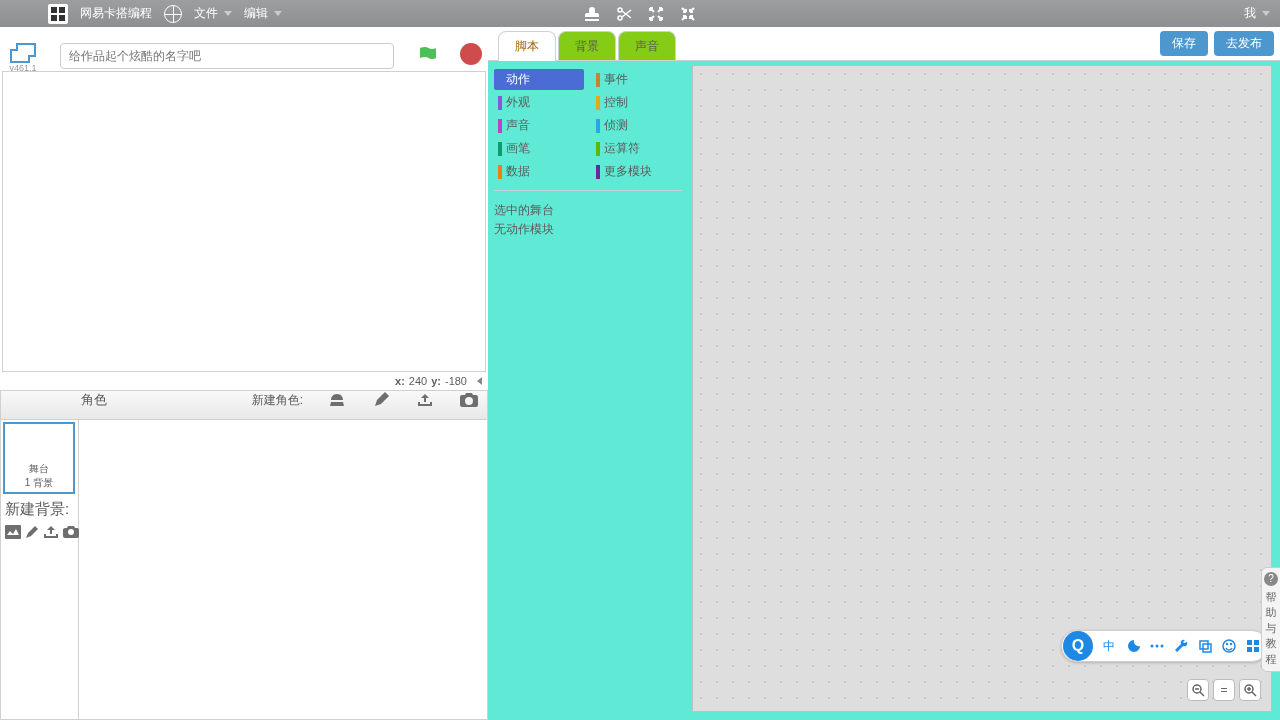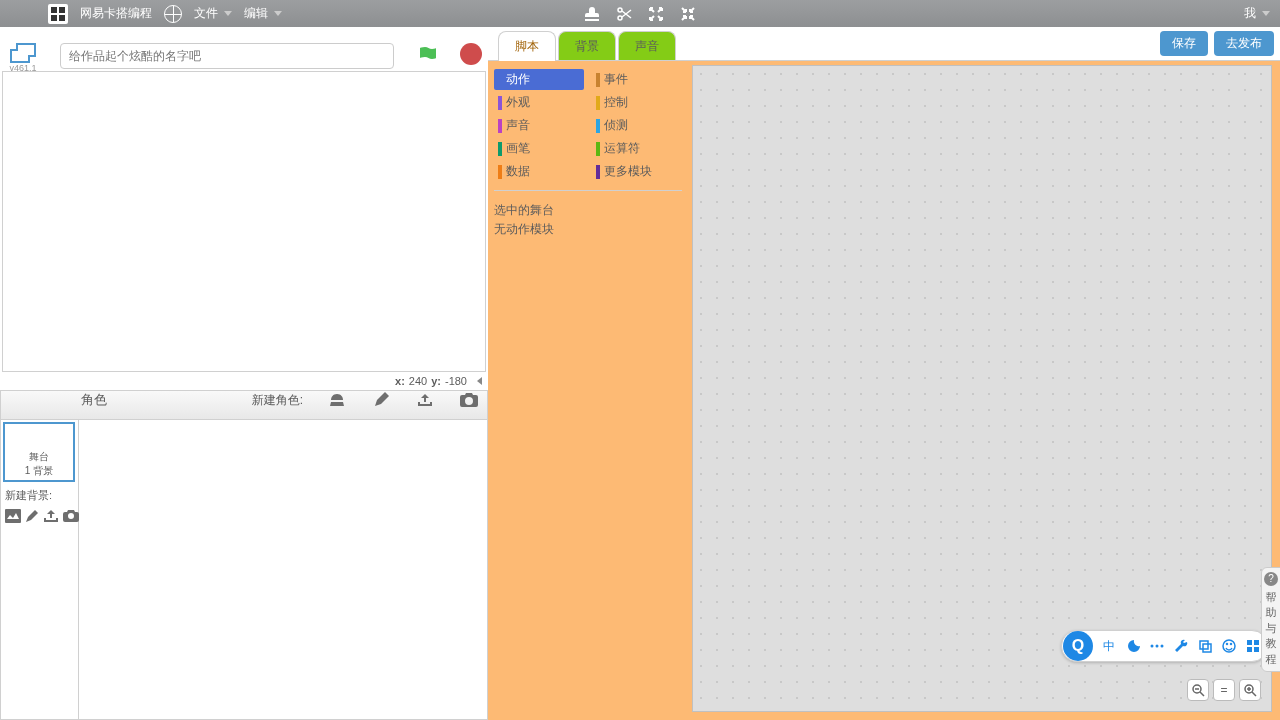--- a/index.html
+++ b/index.html
@@ -49,35 +49,35 @@
     
     .sprites-bar { height: 30px; background: linear-gradient(#f9f9f9, #e8e8e8); border: 1px solid #d0d0d0; display: flex; align-items: flex-start; padding: 0 8px; }
     .sprites-bar-left { width: 72px; }
     .sprites-bar-mid { font-size: 13px; color: #5c5c5c; }
     .sprites-bar-right { margin-left: auto; display: flex; align-items: center; gap: 24px; font-size: 12px; color: #5c5c5c; }
     .mini-icon { width: 20px; height: 18px; display: flex; align-items: center; justify-content: center; color: #6e6e6e; }
     
     
     .bottom-left { flex: 1; display: flex; border: 1px solid #d0d0d0; border-top: none; }
     .stage-panel { width: 78px; border-right: 1px solid #d0d0d0; padding: 2px; }
-    .stage-thumb { width: 72px; height: 60px; border: 2px solid #4d97cf; background: #fff; display: flex; flex-direction: column; align-items: center; justify-content: flex-end; font-size: 10px; color: #5c5c5c; padding-bottom: 2px; }
+    .stage-thumb { width: 72px; height: 72px; border: 2px solid #4d97cf; background: #fff; display: flex; flex-direction: column; align-items: center; justify-content: flex-end; font-size: 10px; color: #5c5c5c; padding-bottom: 2px; }
     .stage-thumb-inner { width: 60px; height: 46px; background: #fff; margin-bottom: 2px; }
-    .new-bg-label { font-size: 11px; color: #5c5c5c; margin: 6px 0 4px 2px; }
+    .new-bg-label { font-size: 15px; color: #5c5c5c; margin: 6px 0 4px 2px; }
     .bg-icons { display: flex; gap: 4px; padding-left: 2px; }
     .sprites-panel { flex: 1; background: #fff; }
     
     
     .tabs-row { height: 34px; display: flex; align-items: flex-end; padding: 0 10px; position: relative; }
     .tab { padding: 6px 16px; border: 1px solid #d0d0d0; border-bottom: none; border-radius: 8px 8px 0 0; font-size: 12px; color: #5c5c5c; background: #84cc16; margin-right: 2px; cursor: pointer; }
     .tab.active { background: #fff; color: #a16207; position: relative; z-index: 2; margin-top: 12px; }
     .tabs-right { position: absolute; right: 6px; top: 4px; display: flex; gap: 6px; }
     .btn { padding: 4px 12px; background: #4d97cf; color: #fff; border: none; border-radius: 4px; font-size: 12px; cursor: pointer; }
     
     
-    .script-area { flex: 1; display: flex; border-top: 1px solid #d0d0d0; margin-top: -1px; background: #fdba74; position: relative; }
+    .script-area { flex: 1; display: flex; border-top: 1px solid #d0d0d0; margin-top: -1px; background: #5eead4; position: relative; }
     .palette { width: 200px; padding: 8px 6px; }
     .categories { display: grid; grid-template-columns: 1fr 1fr; gap: 2px 8px; border-bottom: 1px solid #d0d0d0; padding-bottom: 8px; }
     .cat { display: flex; align-items: center; gap: 4px; font-size: 12px; color: #5c5c5c; padding: 2px 4px; cursor: pointer; }
     .cat-color { width: 4px; height: 14px; }
     .cat.active { background: #4a6cd4; color: #fff; border-radius: 2px; }
     .palette-msg { font-size: 12px; color: #5c5c5c; margin-top: 10px; line-height: 1.6; }
     .workspace { flex: 1; margin: 4px 8px 8px 4px; background: #dedede; background-image: radial-gradient(#c8c8c8 1px, transparent 1px); background-size: 16px 16px; border: 1px solid #c0c0c0; position: relative; }
     .zoom-controls { position: absolute; bottom: 10px; right: 10px; display: flex; gap: 4px; }
     .zoom-btn { width: 22px; height: 22px; background: #fff; border: 1px solid #bbb; border-radius: 4px; display: flex; align-items: center; justify-content: center; font-size: 12px; color: #666; cursor: pointer; }
     

